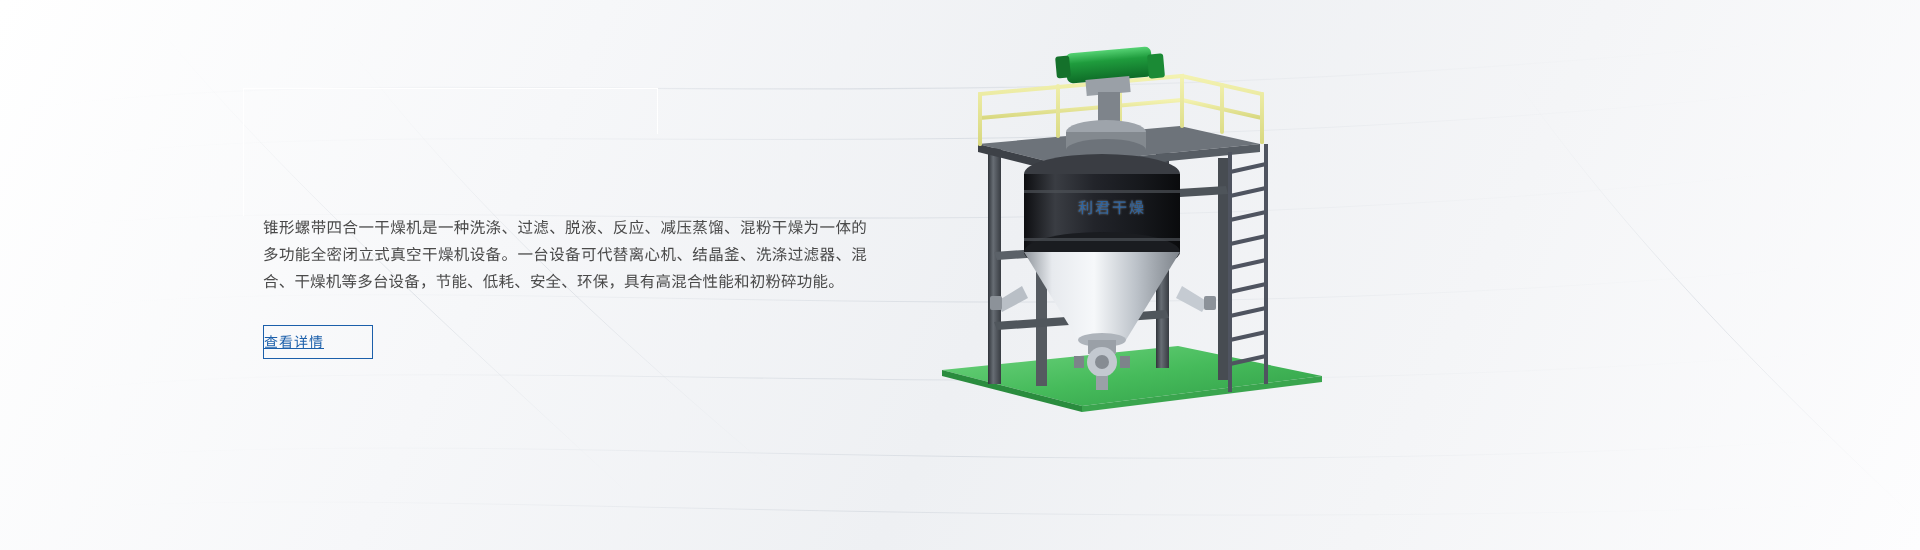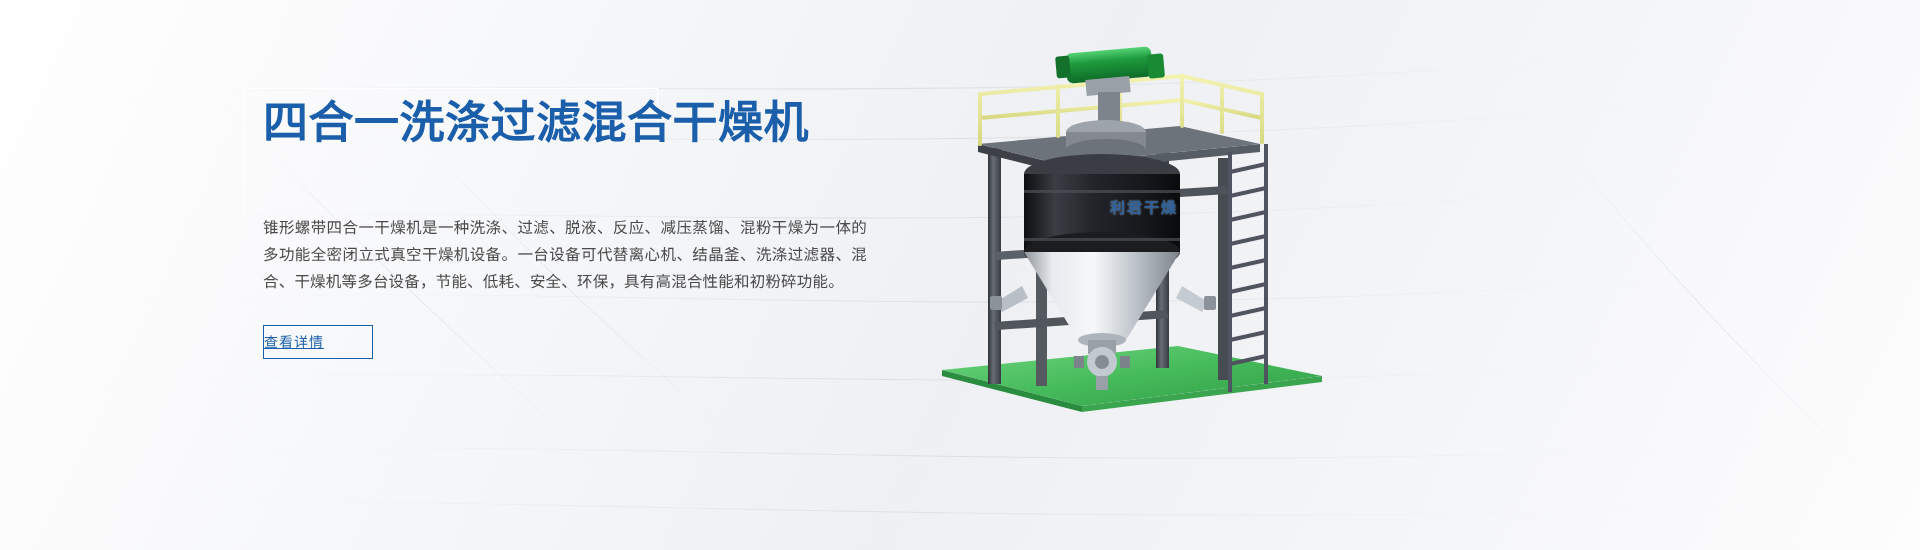--- a/index.html
+++ b/index.html
@@ -69,24 +69,23 @@
     letter-spacing:1px;
   }
 
   
   .machine {
     position:absolute; left:930px; top:40px; width:420px; height:400px;
   }
   .machine svg { display:block; width:420px; height:400px; }
   .watermark {
     position:absolute; left:1078px; top:196px;
-    color:#2f6fb5; font-size:15px; font-weight:bold;
+    color:#2f6fb5; font-size:15px; font-weight:normal;
     letter-spacing:2px; opacity:.85; white-space:nowrap;
     text-shadow:0 0 2px rgba(255,255,255,.6);
-    margin-left:32px;
   }
 </style>
 </head>
 <body>
 
 <div id="banner">
 
   <div class="streaks">
     <svg viewBox="0 0 1920 550" preserveAspectRatio="none" aria-hidden="true">
       <defs>
@@ -114,21 +113,20 @@
     </svg>
   </div>
 
   <div class="content">
 
     <div class="frame-top"></div>
     <div class="frame-left"></div>
     <div class="frame-right"></div>
 
     <h1 class="headline">
-      <span class="l2">四合一洗涤过滤混合干燥机</span>
     </h1>
 
     <p class="desc">锥形螺带四合一干燥机是一种洗涤、过滤、脱液、反应、减压蒸馏、混粉干燥为一体的多功能全密闭立式真空干燥机设备。一台设备可代替离心机、结晶釜、洗涤过滤器、混合、干燥机等多台设备，节能、低耗、安全、环保，具有高混合性能和初粉碎功能。</p>
 
     <a class="btn" href="#">查看详情</a>
   </div>
 
   <div class="machine">
     <svg viewBox="0 0 420 400" aria-hidden="true">
       <defs>

